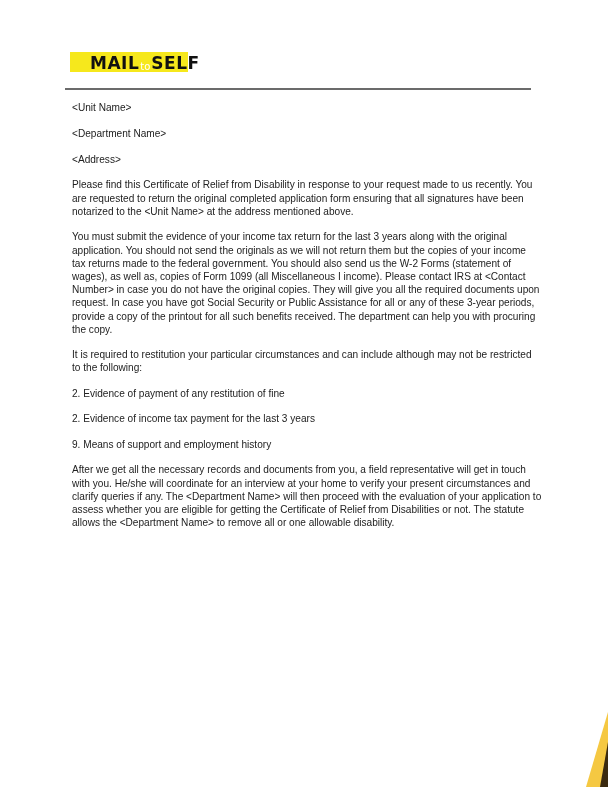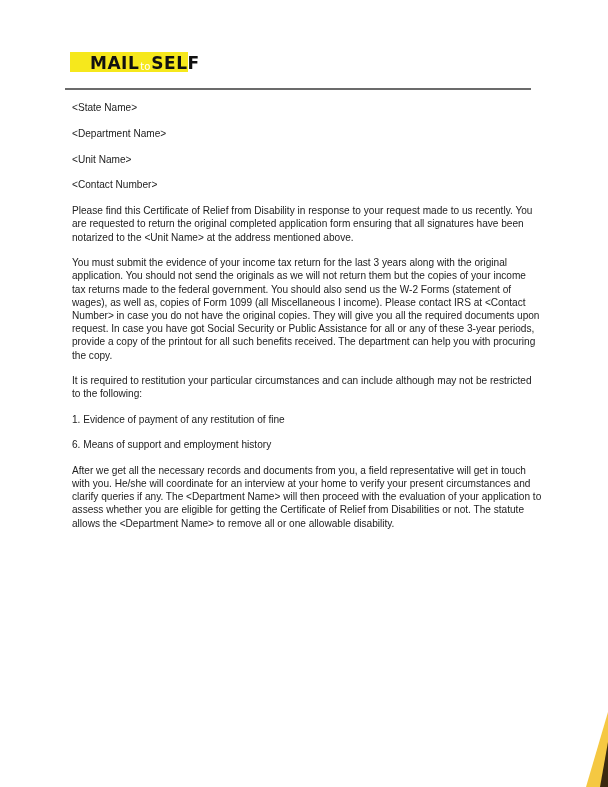--- a/index.html
+++ b/index.html
@@ -78,31 +78,31 @@
 
 <div class="logo" style="background: rgb(246, 232, 28);">
   <span>MAIL</span>
   <span class="to">to</span>
   <span>SELF</span>
 </div>
 
 <div class="divider"></div>
 
 <div class="content">
-  <p class="addr">&lt;State Name&gt;</p>
+  <p class="addr">&lt;Unit Name&gt;</p>
   <p class="addr">&lt;Department Name&gt;</p>
-  <p class="addr">&lt;Unit Name&gt;</p>
-  <p class="addr">&lt;Contact Number&gt;</p>
+  <p class="addr">&lt;Address&gt;</p>
 
   <p>Please find this Certificate of Relief from Disability in response to your request made to us recently. You are requested to return the original completed application form ensuring that all signatures have been notarized to the &lt;Unit Name&gt; at the address mentioned above.</p>
   <p>You must submit the evidence of your income tax return for the last 3 years along with the original application. You should not send the originals as we will not return them but the copies of your income tax returns made to the federal government. You should also send us the W-2 Forms (statement of wages), as well as, copies of Form 1099 (all Miscellaneous I income). Please contact IRS at &lt;Contact Number&gt; in case you do not have the original copies. They will give you all the required documents upon request. In case you have got Social Security or Public Assistance for all or any of these 3-year periods, provide a copy of the printout for all such benefits received. The department can help you with procuring the copy.</p>
   <p>It is required to restitution your particular circumstances and can include although may not be restricted to the following:</p>
 
-  <p>1. Evidence of payment of any restitution of fine</p>
-  <p>6. Means of support and employment history</p>
+  <p>2. Evidence of payment of any restitution of fine</p>
+  <p>2. Evidence of income tax payment for the last 3 years</p>
+  <p>9. Means of support and employment history</p>
 
   <p>After we get all the necessary records and documents from you, a field representative will get in touch with you. He/she will coordinate for an interview at your home to verify your present circumstances and clarify queries if any. The &lt;Department Name&gt; will then proceed with the evaluation of your application to assess whether you are eligible for getting the Certificate of Relief from Disabilities or not. The statute allows the &lt;Department Name&gt; to remove all or one allowable disability.</p>
 </div>
 
 <svg class="corner" viewBox="0 0 30 75" preserveAspectRatio="none">
   <polygon points="30,0 30,75 8,75" fill="#f5c842"></polygon>
   <polygon points="30,30 30,75 22,75" fill="#3a2a10"></polygon>
 </svg>
 
 </body></html>

